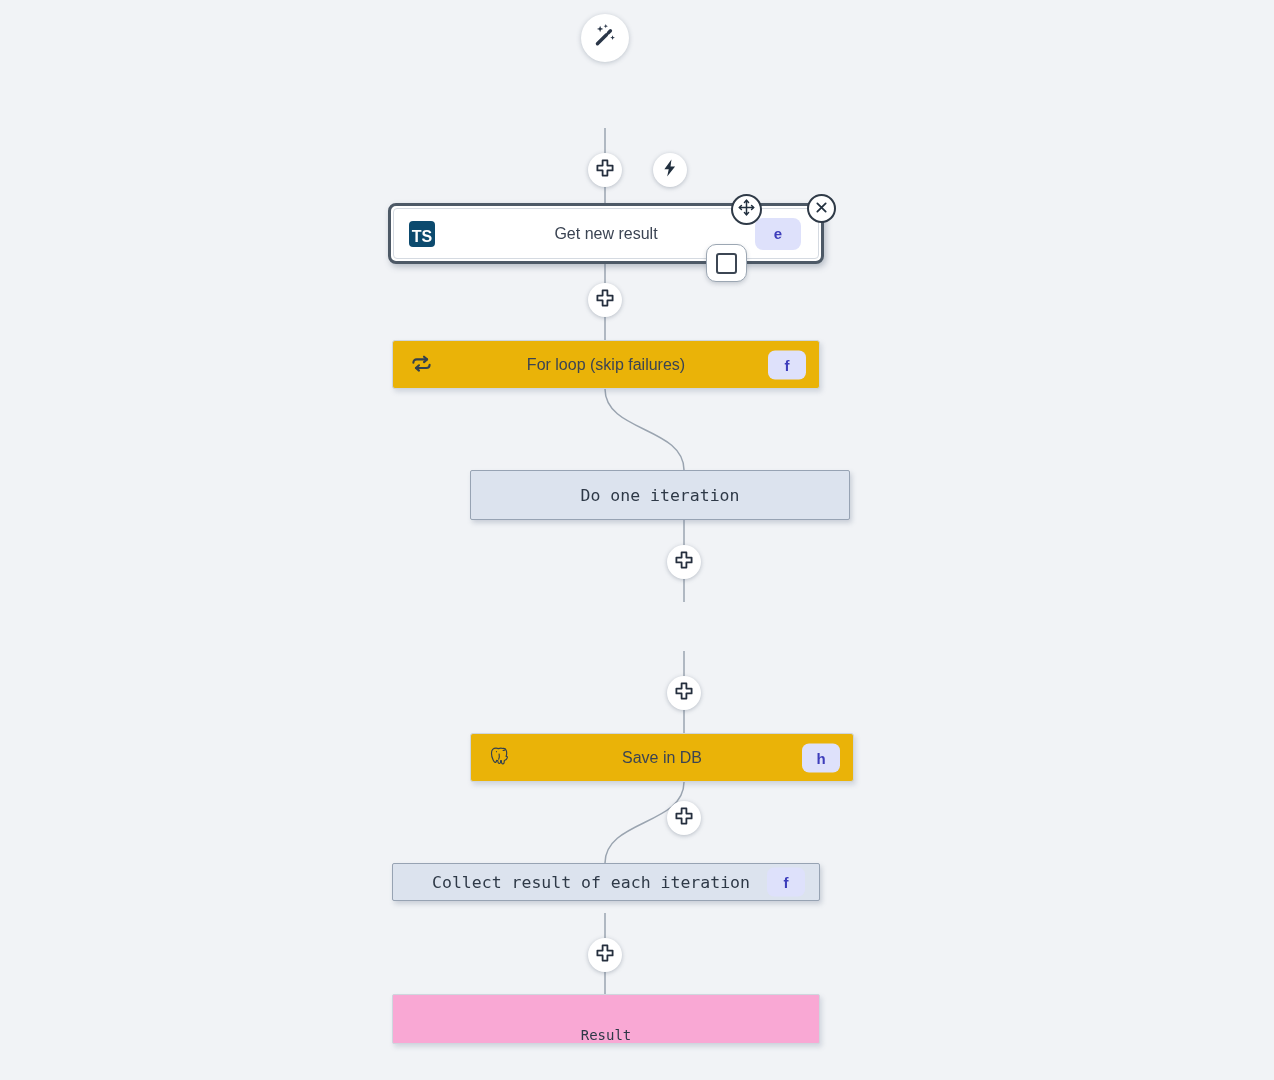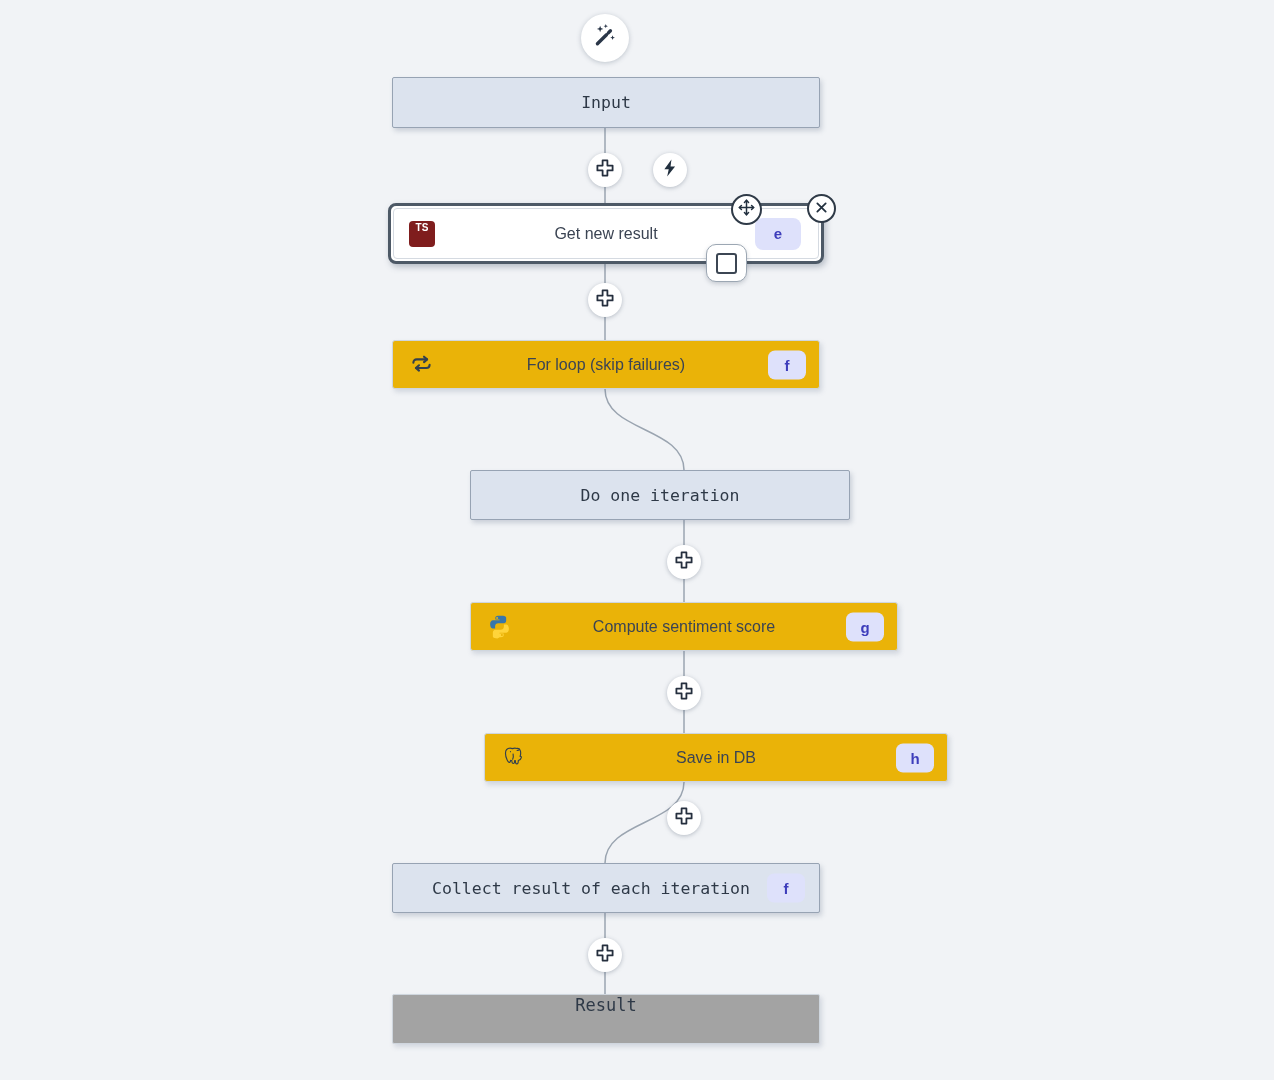--- a/index.html
+++ b/index.html
@@ -32,27 +32,27 @@
     background:#eab308;
     border:1px solid #cfd6de;
     border-radius:3px;
     box-shadow:2px 3px 5px rgba(100,116,139,.22);
     display:flex;align-items:center;justify-content:center;
     font-size:16px;color:#3b4453;
     box-sizing:border-box;
   }
   .onode{
     position:absolute;
-    background:#a3a3a3;
+    background:#f9a8d4;
     border:1px solid #cfd6de;
     border-radius:2px;
     box-shadow:2px 3px 5px rgba(100,116,139,.22);
-    display:flex;align-items:flex-start;justify-content:center;
+    display:flex;align-items:flex-end;justify-content:center;
     font-family:"DejaVu Sans Mono","Liberation Mono",monospace;
-    font-size:17px;color:#2e3947;
+    font-size:14px;color:#2e3947;
     box-sizing:border-box;
   }
   .selwrap{
     position:absolute;
     border:3px solid #4d5966;
     border-radius:8px;
     background:#ffffff;
     box-shadow:2px 3px 6px rgba(71,85,105,.35);
     box-sizing:border-box;
     padding:2px;
@@ -71,25 +71,25 @@
   .badge{
     position:absolute;right:13px;top:50%;transform:translateY(-50%);
     min-width:34px;height:29px;padding:0 2px;
     display:flex;align-items:center;justify-content:center;
     background:#dee1fb;color:#3d3dbb;
     font-family:"Liberation Sans",sans-serif;
     font-weight:bold;font-size:15px;border-radius:7px;
   }
   .badge.big{min-width:42px;height:32px;right:17px;border-radius:8px;}
   .ts-logo{
-    width:26px;height:26px;background:#7f1d1d;border-radius:4px;
+    width:26px;height:26px;background:#0c4a6e;border-radius:4px;
     display:flex;align-items:flex-end;justify-content:center;
-    color:#fff;font-weight:bold;font-size:10px;
+    color:#fff;font-weight:bold;font-size:16px;
     font-family:"Liberation Sans",sans-serif;
-    padding-bottom:14px;box-sizing:border-box;
+    padding-bottom:1px;box-sizing:border-box;
   }
 
   
   .circle-btn{
     position:absolute;background:#fff;border-radius:50%;
     display:flex;align-items:center;justify-content:center;
     box-shadow:0 1px 4px rgba(71,85,105,.35);
   }
   .plus-btn{width:34px;height:34px;}
   .bolt-btn{width:34px;height:34px;}
@@ -134,23 +134,20 @@
         </g>
         <g fill="#2a3648">
           <path d="M7.5 2.5 L8.3 4.7 L10.5 5.5 L8.3 6.3 L7.5 8.5 L6.7 6.3 L4.5 5.5 L6.7 4.7 Z"></path>
           <path d="M12.7 0.9 L13.2 2.4 L14.7 2.9 L13.2 3.4 L12.7 4.9 L12.2 3.4 L10.7 2.9 L12.2 2.4 Z"></path>
           <path d="M19 11.3 L19.6 12.9 L21.2 13.5 L19.6 14.1 L19 15.7 L18.4 14.1 L16.8 13.5 L18.4 12.9 Z"></path>
         </g>
       </svg>
     </span>
   </div>
 
-  <div class="vnode" style="left:392px;top:77px;width:428px;height:51px;">
-    <span>Input</span>
-  </div>
 
   <div class="circle-btn plus-btn" style="left:588px;top:153px;">
     <span>
       <svg width="22" height="22" viewBox="0 0 22 22">
         <path d="M8.6 3.4 h4.8 v5.2 h5.2 v4.8 h-5.2 v5.2 h-4.8 v-5.2 H3.4 v-4.8 h5.2 z" fill="#ffffff" stroke="#252f3e" stroke-width="1.8" stroke-linejoin="round"></path>
       </svg>
     </span>
   </div>
   <div class="circle-btn bolt-btn" style="left:653px;top:153px;">
     <span>
@@ -218,61 +215,51 @@
   </div>
 
   <div class="circle-btn plus-btn" style="left:667px;top:545px;">
     <span>
       <svg width="22" height="22" viewBox="0 0 22 22">
         <path d="M8.6 3.4 h4.8 v5.2 h5.2 v4.8 h-5.2 v5.2 h-4.8 v-5.2 H3.4 v-4.8 h5.2 z" fill="#ffffff" stroke="#252f3e" stroke-width="1.8" stroke-linejoin="round"></path>
       </svg>
     </span>
   </div>
 
-  <div class="snode" style="left:470px;top:602px;width:428px;height:49px;">
-    <span class="step-icon">
-      <svg width="25" height="25" viewBox="0 0 24 24">
-        <path fill="#3776ab" d="M11.9 1.6c-4.2 0-3.9 1.8-3.9 1.8v1.9h4v.6H6.4S3 5.5 3 9.8s3 4.1 3 4.1h1.8v-2s-.1-3 2.9-3h4.9s2.8 0 2.8-2.7V3.6s.4-2-4.5-2zm-2.2 1.2a.95.95 0 1 1 0 1.9.95.95 0 0 1 0-1.9z"></path>
-        <path fill="#ffd43b" d="M12.1 22.4c4.2 0 3.9-1.8 3.9-1.8v-1.9h-4v-.6h5.6s3.4.4 3.4-3.9-3-4.1-3-4.1h-1.8v2s.1 3-2.9 3H8.4s-2.8 0-2.8 2.7v3.6s-.4 2 4.5 2zm2.2-1.2a.95.95 0 1 1 0-1.9.95.95 0 0 1 0 1.9z"></path>
-      </svg>
-    </span>
-    <span>Compute sentiment score</span>
-    <span class="badge">g</span>
-  </div>
 
   <div class="circle-btn plus-btn" style="left:667px;top:676px;">
     <span>
       <svg width="22" height="22" viewBox="0 0 22 22">
         <path d="M8.6 3.4 h4.8 v5.2 h5.2 v4.8 h-5.2 v5.2 h-4.8 v-5.2 H3.4 v-4.8 h5.2 z" fill="#ffffff" stroke="#252f3e" stroke-width="1.8" stroke-linejoin="round"></path>
       </svg>
     </span>
   </div>
 
-  <div class="snode" style="left:484px;top:733px;width:464px;height:49px;">
+  <div class="snode" style="left:470px;top:733px;width:384px;height:49px;">
     <span class="step-icon">
       <svg width="25" height="25" viewBox="0 0 24 24" fill="none" stroke="#33404e" stroke-width="1.1" stroke-linecap="round" stroke-linejoin="round">
         <path d="M17.6 3.6c-.7-.3-1.5-.4-2.3-.3-.6-.2-1.3-.3-2-.3-.8 0-1.6.2-2.3.5-.7-.3-1.5-.5-2.3-.5C6 3 4.3 4.7 4.3 7.8c0 2.1.7 4.7 1.5 6.4.5 1.2 1.1 2.1 1.7 2.4.4.2.8.1 1.1-.2.3-.4.5-.9.6-1.7.4.1.8.2 1.2.2 0 .9.1 1.7.4 2.2.2.4.6.7 1 .7.5 0 .8-.3 1-.7.2-.5.3-1.3.3-2.2h.7c0 1.2.1 2.1.4 2.6.2.4.6.6 1 .6s.8-.2 1-.6c.3-.5.4-1.4.4-2.6 1.5-.4 2.6-1.4 2.9-2.8.1-.4 0-.8-.3-1-.2-.2-.5-.2-.9-.1.4-1 .6-2.2.6-3.4 0-2.1-.9-3.7-2.3-4z"></path>
         <path d="M15.5 5.2c.6-.3 1.2-.4 1.8-.3"></path>
         <path d="M11.6 8.6c.4 1.8.2 3.7-.4 5.1"></path>
         <circle cx="9.1" cy="6.4" r="0.55" fill="#33404e" stroke="none"></circle>
       </svg>
     </span>
     <span>Save in DB</span>
     <span class="badge">h</span>
   </div>
 
   <div class="circle-btn plus-btn" style="left:667px;top:801px;">
     <span>
       <svg width="22" height="22" viewBox="0 0 22 22">
         <path d="M8.6 3.4 h4.8 v5.2 h5.2 v4.8 h-5.2 v5.2 h-4.8 v-5.2 H3.4 v-4.8 h5.2 z" fill="#ffffff" stroke="#252f3e" stroke-width="1.8" stroke-linejoin="round"></path>
       </svg>
     </span>
   </div>
 
-  <div class="vnode" style="left:392px;top:863px;width:428px;height:50px;">
+  <div class="vnode" style="left:392px;top:863px;width:428px;height:38px;">
     <span class="collect-label">Collect result of each iteration</span>
     <span class="badge" style="right:14px;">f</span>
   </div>
 
   <div class="circle-btn plus-btn" style="left:588px;top:938px;">
     <span>
       <svg width="22" height="22" viewBox="0 0 22 22">
         <path d="M8.6 3.4 h4.8 v5.2 h5.2 v4.8 h-5.2 v5.2 h-4.8 v-5.2 H3.4 v-4.8 h5.2 z" fill="#ffffff" stroke="#252f3e" stroke-width="1.8" stroke-linejoin="round"></path>
       </svg>
     </span>

